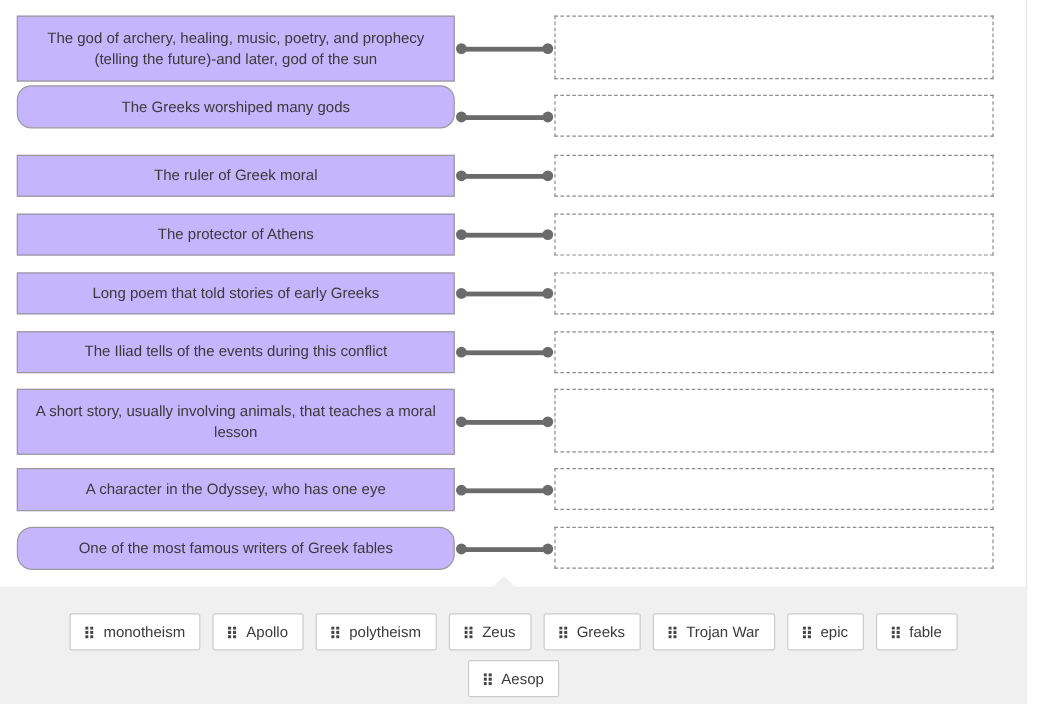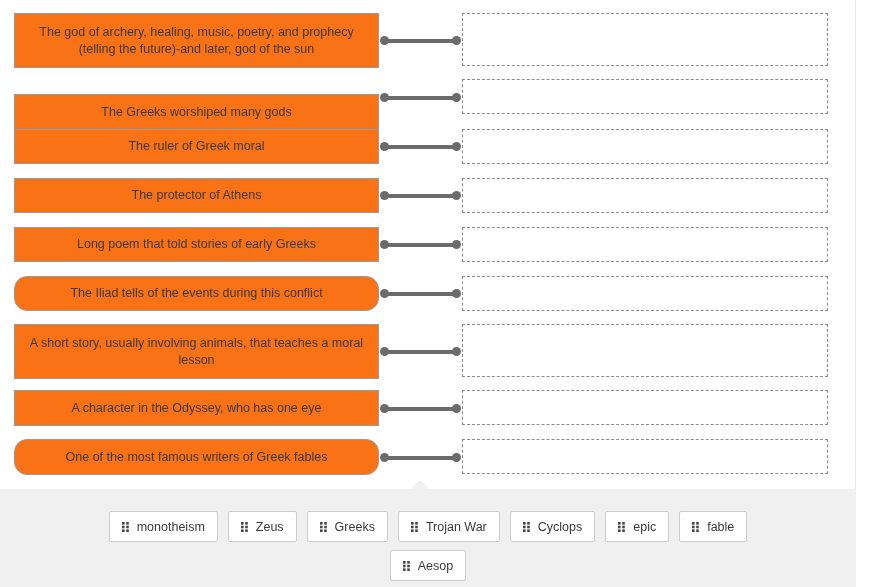--- a/index.html
+++ b/index.html
@@ -36,21 +36,21 @@
     right: 0;
     display: block;
   }
 
   .prompt-box {
     position: absolute;
     left: 14px;
     width: 365px;
     box-sizing: border-box;
     border: 1px solid #9a9a9a;
-    background: #f97316;
+    background: #c4b5fd;
     display: flex;
     align-items: center;
     justify-content: center;
     text-align: center;
     font-size: 12.5px;
     line-height: 17px;
     color: #3a3a3a;
     padding: 4px 10px;
   }
 
@@ -156,21 +156,21 @@
           <span>The god of archery, healing, music, poetry, and prophecy (telling the future)-and later, god of the sun</span>
         </div>
         <div class="connector" style="top: 36px;">
           <span class="knob start"></span>
           <span class="bar"></span>
           <span class="knob end"></span>
         </div>
         <div class="drop-zone" style="top: 13px; height: 53px;"><span></span></div>
       </div>
       <div class="match-row">
-        <div class="prompt-box" style="top: 94px; height: 36px;">
+        <div class="prompt-box" style="top: 71px; height: 36px; border-radius: 12px;">
           <span>The Greeks worshiped many gods</span>
         </div>
         <div class="connector" style="top: 93px;">
           <span class="knob start"></span>
           <span class="bar"></span>
           <span class="knob end"></span>
         </div>
         <div class="drop-zone" style="top: 79px; height: 35px;"><span></span></div>
       </div>
       <div class="match-row">
@@ -200,21 +200,21 @@
           <span>Long poem that told stories of early Greeks</span>
         </div>
         <div class="connector" style="top: 240px;">
           <span class="knob start"></span>
           <span class="bar"></span>
           <span class="knob end"></span>
         </div>
         <div class="drop-zone" style="top: 227px; height: 35px;"><span></span></div>
       </div>
       <div class="match-row">
-        <div class="prompt-box" style="top: 276px; height: 35px; border-radius: 13px;">
+        <div class="prompt-box" style="top: 276px; height: 35px;">
           <span>The Iliad tells of the events during this conflict</span>
         </div>
         <div class="connector" style="top: 289px;">
           <span class="knob start"></span>
           <span class="bar"></span>
           <span class="knob end"></span>
         </div>
         <div class="drop-zone" style="top: 276px; height: 35px;"><span></span></div>
       </div>
       <div class="match-row">
@@ -274,20 +274,46 @@
           <span class="grip">
             <svg width="7" height="10" viewBox="0 0 7 10">
               <rect x="0" y="0" width="2.6" height="2.6" fill="#444"></rect>
               <rect x="4.2" y="0" width="2.6" height="2.6" fill="#444"></rect>
               <rect x="0" y="3.7" width="2.6" height="2.6" fill="#444"></rect>
               <rect x="4.2" y="3.7" width="2.6" height="2.6" fill="#444"></rect>
               <rect x="0" y="7.4" width="2.6" height="2.6" fill="#444"></rect>
               <rect x="4.2" y="7.4" width="2.6" height="2.6" fill="#444"></rect>
             </svg>
           </span>
+          <span>Apollo</span>
+        </div>
+        <div class="chip">
+          <span class="grip">
+            <svg width="7" height="10" viewBox="0 0 7 10">
+              <rect x="0" y="0" width="2.6" height="2.6" fill="#444"></rect>
+              <rect x="4.2" y="0" width="2.6" height="2.6" fill="#444"></rect>
+              <rect x="0" y="3.7" width="2.6" height="2.6" fill="#444"></rect>
+              <rect x="4.2" y="3.7" width="2.6" height="2.6" fill="#444"></rect>
+              <rect x="0" y="7.4" width="2.6" height="2.6" fill="#444"></rect>
+              <rect x="4.2" y="7.4" width="2.6" height="2.6" fill="#444"></rect>
+            </svg>
+          </span>
+          <span>polytheism</span>
+        </div>
+        <div class="chip">
+          <span class="grip">
+            <svg width="7" height="10" viewBox="0 0 7 10">
+              <rect x="0" y="0" width="2.6" height="2.6" fill="#444"></rect>
+              <rect x="4.2" y="0" width="2.6" height="2.6" fill="#444"></rect>
+              <rect x="0" y="3.7" width="2.6" height="2.6" fill="#444"></rect>
+              <rect x="4.2" y="3.7" width="2.6" height="2.6" fill="#444"></rect>
+              <rect x="0" y="7.4" width="2.6" height="2.6" fill="#444"></rect>
+              <rect x="4.2" y="7.4" width="2.6" height="2.6" fill="#444"></rect>
+            </svg>
+          </span>
           <span>Zeus</span>
         </div>
         <div class="chip">
           <span class="grip">
             <svg width="7" height="10" viewBox="0 0 7 10">
               <rect x="0" y="0" width="2.6" height="2.6" fill="#444"></rect>
               <rect x="4.2" y="0" width="2.6" height="2.6" fill="#444"></rect>
               <rect x="0" y="3.7" width="2.6" height="2.6" fill="#444"></rect>
               <rect x="4.2" y="3.7" width="2.6" height="2.6" fill="#444"></rect>
               <rect x="0" y="7.4" width="2.6" height="2.6" fill="#444"></rect>
@@ -301,33 +327,20 @@
             <svg width="7" height="10" viewBox="0 0 7 10">
               <rect x="0" y="0" width="2.6" height="2.6" fill="#444"></rect>
               <rect x="4.2" y="0" width="2.6" height="2.6" fill="#444"></rect>
               <rect x="0" y="3.7" width="2.6" height="2.6" fill="#444"></rect>
               <rect x="4.2" y="3.7" width="2.6" height="2.6" fill="#444"></rect>
               <rect x="0" y="7.4" width="2.6" height="2.6" fill="#444"></rect>
               <rect x="4.2" y="7.4" width="2.6" height="2.6" fill="#444"></rect>
             </svg>
           </span>
           <span>Trojan War</span>
-        </div>
-        <div class="chip">
-          <span class="grip">
-            <svg width="7" height="10" viewBox="0 0 7 10">
-              <rect x="0" y="0" width="2.6" height="2.6" fill="#444"></rect>
-              <rect x="4.2" y="0" width="2.6" height="2.6" fill="#444"></rect>
-              <rect x="0" y="3.7" width="2.6" height="2.6" fill="#444"></rect>
-              <rect x="4.2" y="3.7" width="2.6" height="2.6" fill="#444"></rect>
-              <rect x="0" y="7.4" width="2.6" height="2.6" fill="#444"></rect>
-              <rect x="4.2" y="7.4" width="2.6" height="2.6" fill="#444"></rect>
-            </svg>
-          </span>
-          <span>Cyclops</span>
         </div>
         <div class="chip">
           <span class="grip">
             <svg width="7" height="10" viewBox="0 0 7 10">
               <rect x="0" y="0" width="2.6" height="2.6" fill="#444"></rect>
               <rect x="4.2" y="0" width="2.6" height="2.6" fill="#444"></rect>
               <rect x="0" y="3.7" width="2.6" height="2.6" fill="#444"></rect>
               <rect x="4.2" y="3.7" width="2.6" height="2.6" fill="#444"></rect>
               <rect x="0" y="7.4" width="2.6" height="2.6" fill="#444"></rect>
               <rect x="4.2" y="7.4" width="2.6" height="2.6" fill="#444"></rect>

